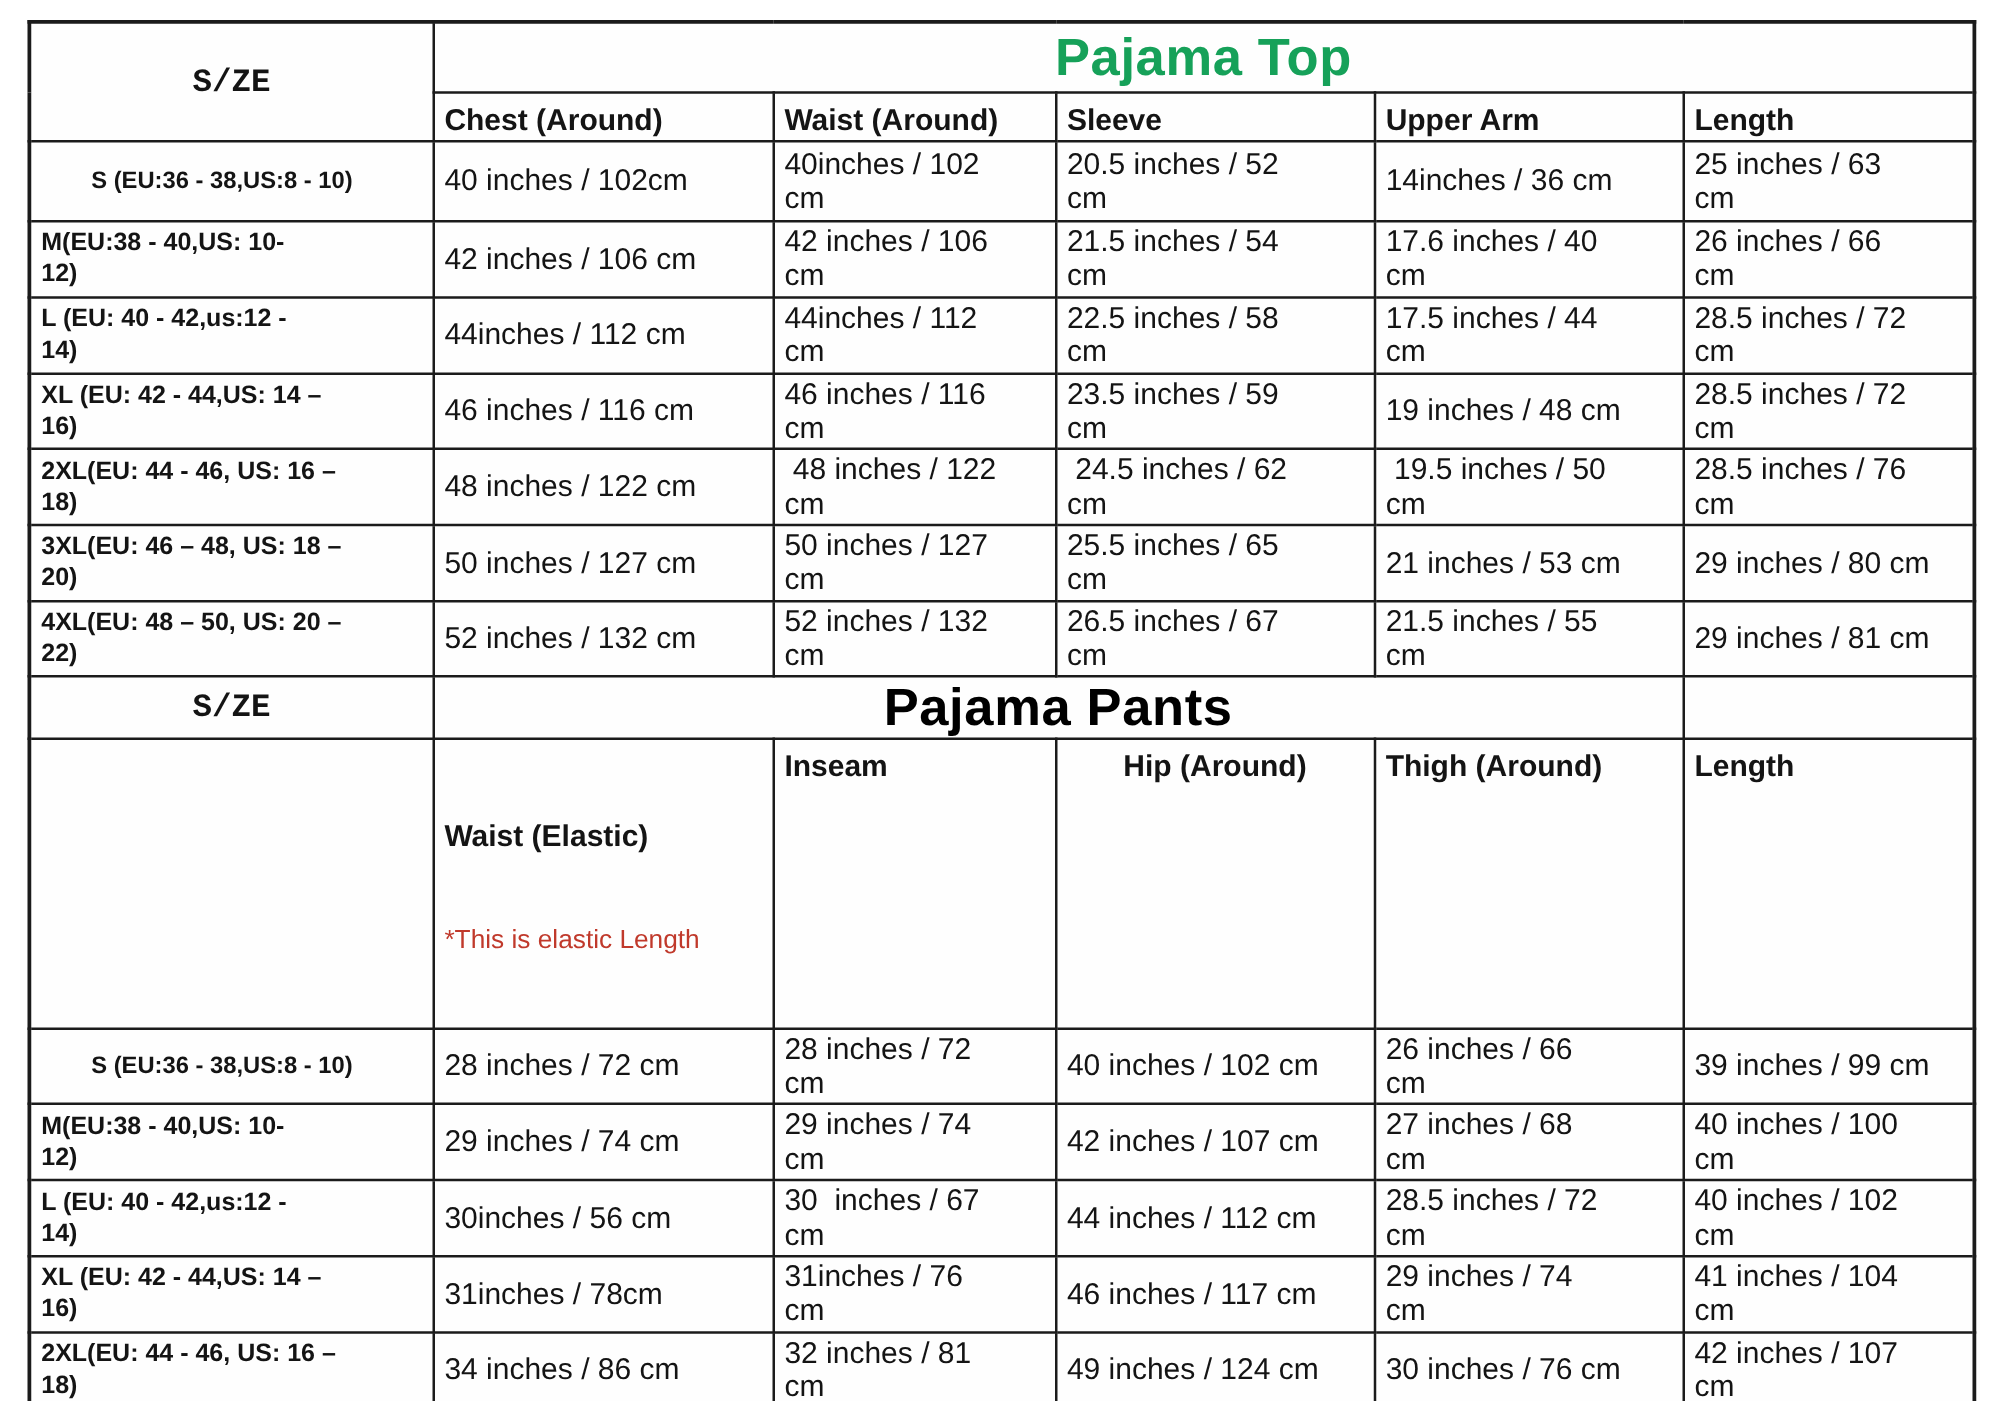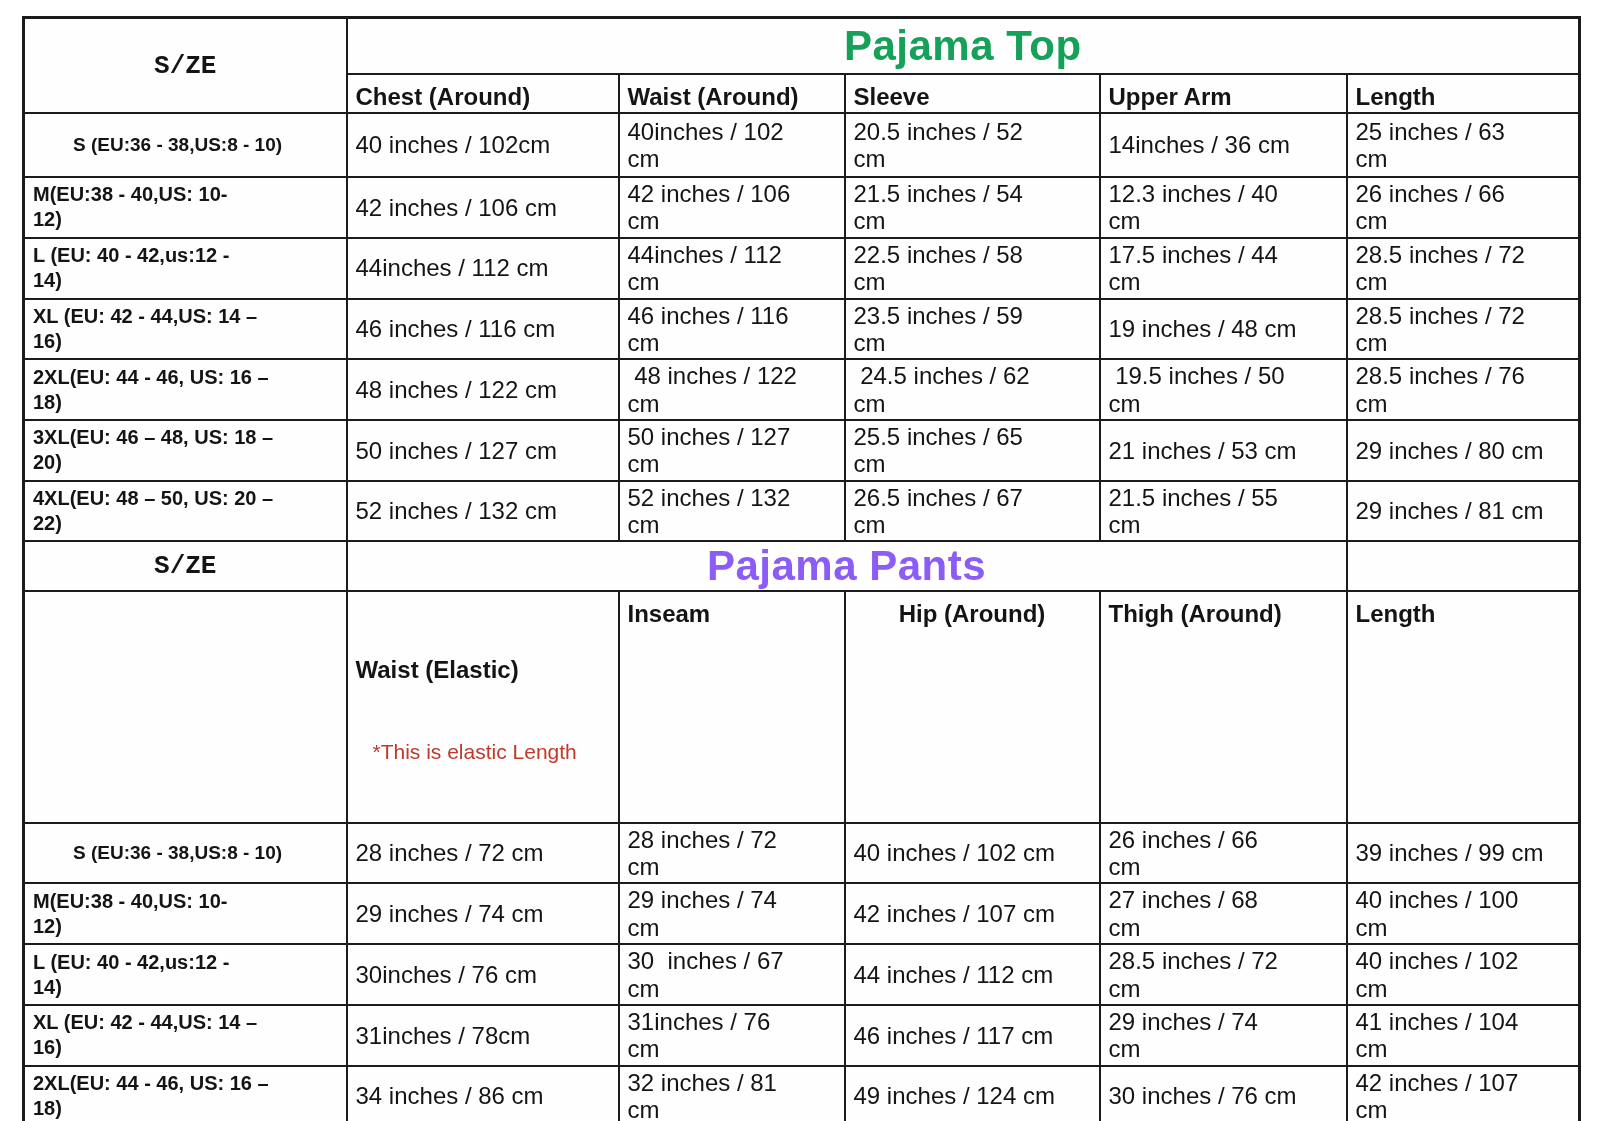--- a/index.html
+++ b/index.html
@@ -30,42 +30,41 @@
     overflow: hidden;
   }
   td.sec-title {
     text-align: center;
     font-weight: bold;
     font-size: 42px;
     padding: 0 4px;
     letter-spacing: 0.5px;
   }
   td.top-title   { color: #16a159; }
-  td.pants-title { color: #8b5cf6; }
+  td.pants-title { color: #000000; }
   td.size-head {
     text-align: center;
     font-weight: bold;
     font-size: 26px;
     font-family: Liberation Mono, monospace;
   }
   td.col-head {
     font-weight: bold;
     font-size: 24px;
     vertical-align: top;
     padding-top: 8px;
     line-height: 1.15;
   }
   td.col-head.center { text-align: center; border-radius: 20px; }
   .note {
     color: #c0392b;
     font-weight: normal;
     font-size: 21px;
     line-height: 1.15;
     margin-top: 2px;
-    margin-left: 17px;
   }
   td.label {
     font-weight: bold;
     font-size: 20px;
     line-height: 1.25;
   }
   td.label.s-label {
     font-size: 19px;
     padding-left: 48px;
     white-space: pre;
@@ -115,21 +114,21 @@
 cm</td>
   </tr>
   <tr style="height:60px">
     <td class="label">M(EU:38 - 40,US: 10-
 12)</td>
     <td class="data">42 inches / 106 cm</td>
     <td class="data">42 inches / 106
 cm</td>
     <td class="data">21.5 inches / 54
 cm</td>
-    <td class="data">12.3 inches / 40
+    <td class="data">17.6 inches / 40
 cm</td>
     <td class="data">26 inches / 66
 cm</td>
   </tr>
   <tr style="height:60px">
     <td class="label">L (EU: 40 - 42,us:12 -
 14)</td>
     <td class="data">44inches / 112 cm</td>
     <td class="data">44inches / 112
 cm</td>
@@ -225,21 +224,21 @@
 cm</td>
     <td class="data">42 inches / 107 cm</td>
     <td class="data">27 inches / 68
 cm</td>
     <td class="data">40 inches / 100
 cm</td>
   </tr>
   <tr style="height:60px">
     <td class="label">L (EU: 40 - 42,us:12 -
 14)</td>
-    <td class="data">30inches / 76 cm</td>
+    <td class="data">30inches / 56 cm</td>
     <td class="data">30  inches / 67
 cm</td>
     <td class="data">44 inches / 112 cm</td>
     <td class="data">28.5 inches / 72
 cm</td>
     <td class="data">40 inches / 102
 cm</td>
   </tr>
   <tr style="height:60px">
     <td class="label">XL (EU: 42 - 44,US: 14 –

